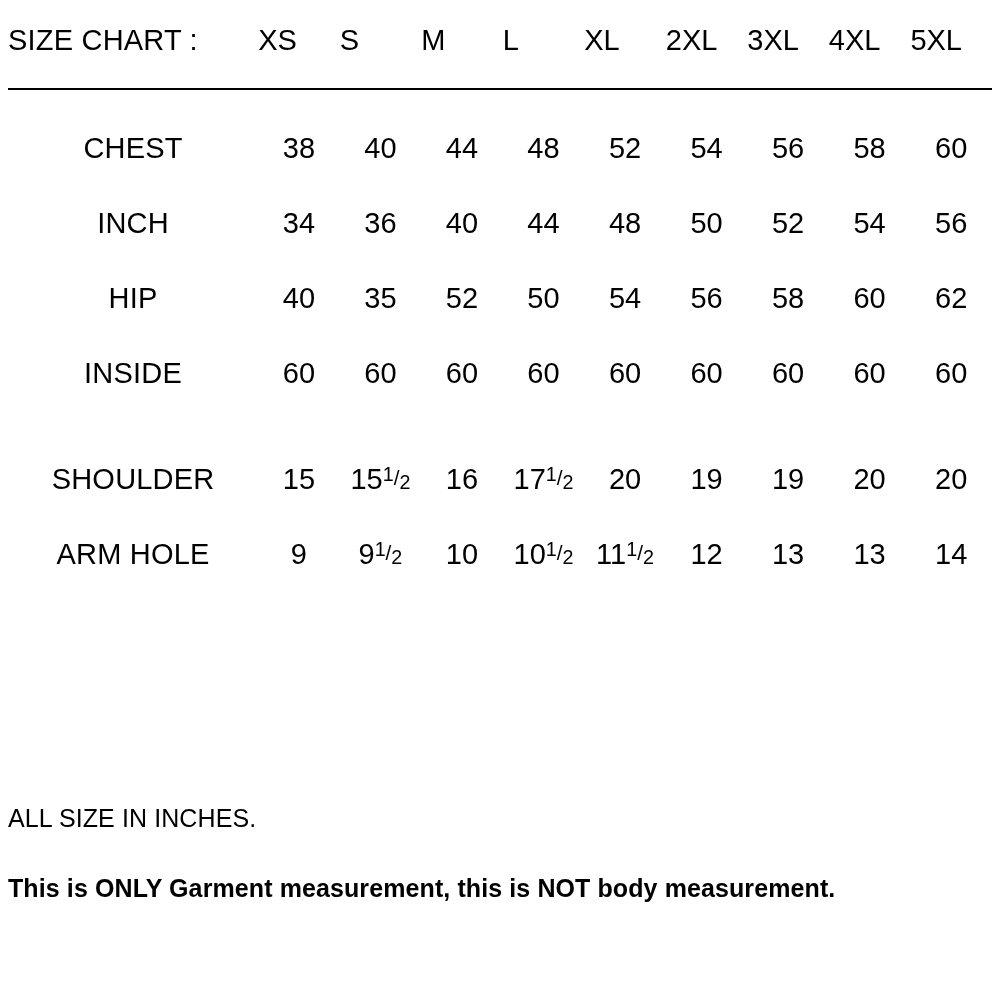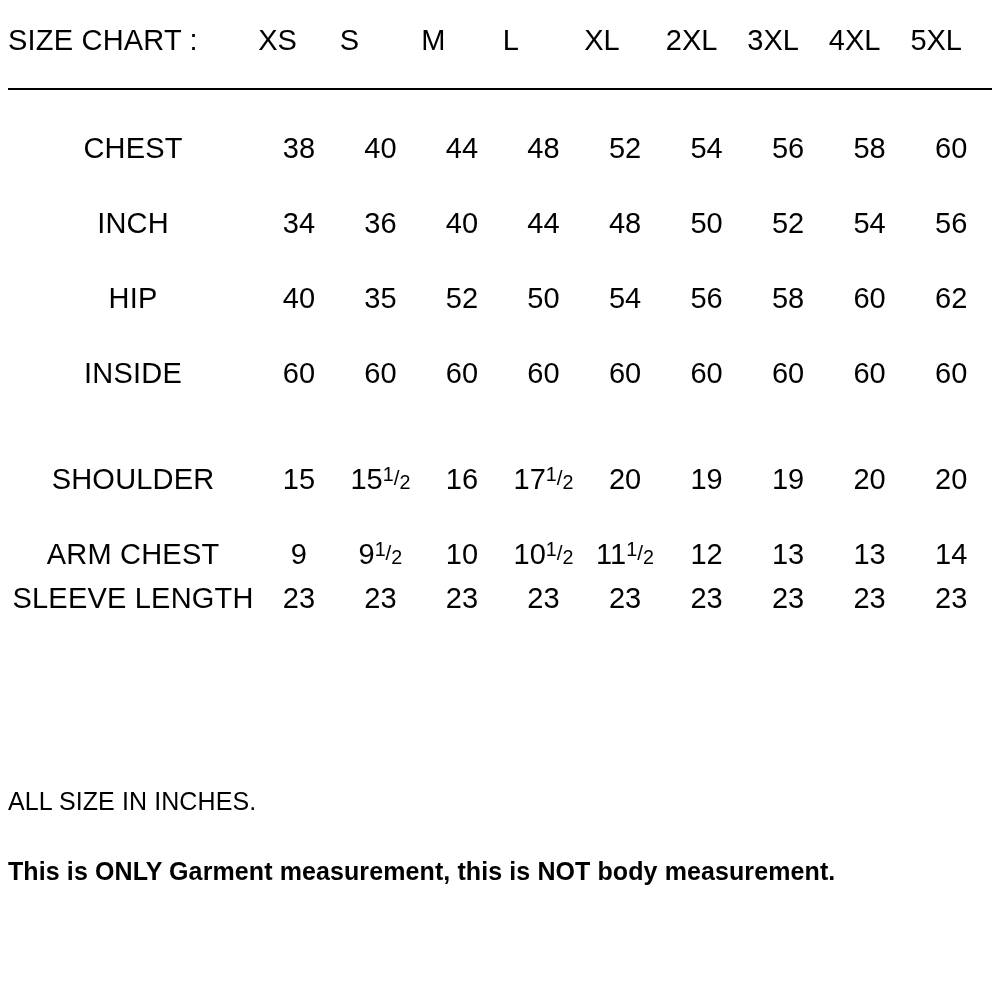--- a/index.html
+++ b/index.html
@@ -90,21 +90,21 @@
   .frac .slash {
     position: relative;
     top: 0.20em;
     font-size: 1.05em;
   }
 
   
   .notes {
     position: absolute;
     left: 8px;
-    top: 763px;
+    top: 780px;
     width: 980px;
   }
   .note {
     font-size: 25px;
     line-height: 1.0;
     margin-bottom: 45px;
     letter-spacing: 0.1px;
   }
   .note.bold {
     font-weight: bold;
@@ -208,43 +208,31 @@
           <td class="val"><span>15<span class="frac"><span class="num">1</span><span class="slash">/</span><span class="den">2</span></span></span></td>
           <td class="val">16</td>
           <td class="val"><span>17<span class="frac"><span class="num">1</span><span class="slash">/</span><span class="den">2</span></span></span></td>
           <td class="val">20</td>
           <td class="val">19</td>
           <td class="val">19</td>
           <td class="val">20</td>
           <td class="val">20</td>
         </tr>
         <tr>
-          <td class="rowlabel">ARM CHEST</td>
+          <td class="rowlabel">ARM HOLE</td>
           <td class="val">9</td>
           <td class="val"><span>9<span class="frac"><span class="num">1</span><span class="slash">/</span><span class="den">2</span></span></span></td>
           <td class="val">10</td>
           <td class="val"><span>10<span class="frac"><span class="num">1</span><span class="slash">/</span><span class="den">2</span></span></span></td>
           <td class="val"><span>11<span class="frac"><span class="num">1</span><span class="slash">/</span><span class="den">2</span></span></span></td>
           <td class="val">12</td>
           <td class="val">13</td>
           <td class="val">13</td>
           <td class="val">14</td>
         </tr>
-        <tr>
-          <td class="rowlabel">SLEEVE LENGTH</td>
-          <td class="val">23</td>
-          <td class="val">23</td>
-          <td class="val">23</td>
-          <td class="val">23</td>
-          <td class="val">23</td>
-          <td class="val">23</td>
-          <td class="val">23</td>
-          <td class="val">23</td>
-          <td class="val">23</td>
-        </tr>
       </tbody>
   </table>
 
   <div class="notes">
     <div class="note">ALL SIZE IN INCHES.</div>
     <div class="note bold">This is ONLY Garment measurement, this is NOT body measurement.</div>
   </div>
 
 </div>
 

